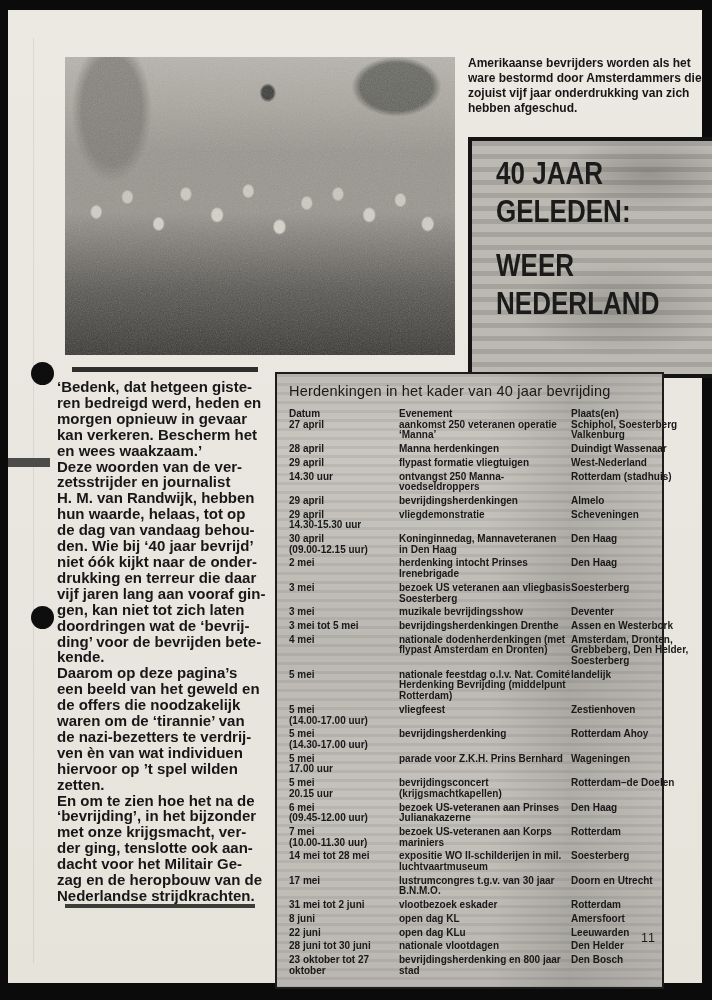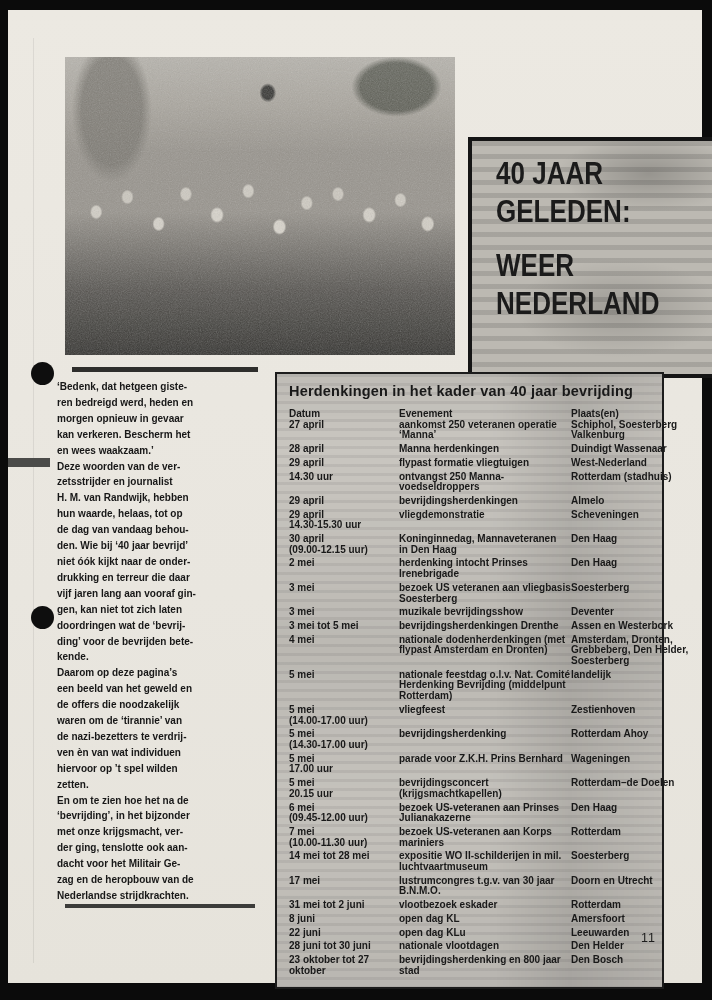--- a/index.html
+++ b/index.html
@@ -45,37 +45,37 @@
       radial-gradient(150px 70px at 60% 72%, rgba(0,0,0,0.16), rgba(0,0,0,0) 70%),
       #bcb9b2;}
   .hl-line{font-size:31px;line-height:38px;font-weight:700;letter-spacing:0px;}
   .hl-line span{display:inline-block;transform:scaleX(.84);transform-origin:0 50%;white-space:pre;}
   .hl-gap{height:16px;}
 
   
   .rule-top{position:absolute;left:64px;top:357px;width:186px;height:5px;background:#2e2e2c;}
   .rule-bottom{position:absolute;left:57px;top:894px;width:190px;height:4px;background:#3c3c3a;}
   .article{position:absolute;left:49px;top:369px;width:215px;
-    font-size:10px;line-height:15.9px;font-weight:700;color:#171717;white-space:pre;}
+    font-size:15px;line-height:15.9px;font-weight:700;color:#171717;white-space:pre;}
 
   .hole{position:absolute;width:23px;height:23px;border-radius:50%;background:#0e0e0e;}
   .hole1{left:23px;top:352px;}
   .hole2{left:23px;top:596px;}
   .tick{position:absolute;left:0;top:448px;width:42px;height:9px;background:#4b4b49;}
 
   
   .panel-wrap{position:absolute;left:267px;top:362px;width:389px;}
   .panel{box-sizing:border-box;width:389px;border:2px solid #1c1c1c;
     padding:9px 8px 8px 12px;color:#191919;
     background:
       linear-gradient(90deg, rgba(0,0,0,0) 55%, rgba(0,0,0,0.10) 76%, rgba(0,0,0,0.03) 100%),
       linear-gradient(180deg, rgba(0,0,0,0.05) 0%, rgba(0,0,0,0) 12%, rgba(0,0,0,0.07) 45%, rgba(0,0,0,0.02) 70%, rgba(0,0,0,0.08) 100%),
       repeating-linear-gradient(180deg, rgba(40,40,40,0.08) 0 3px, rgba(0,0,0,0) 3px 9px),
       #c9c6c0;}
-  .panel-title{font-size:14.5px;font-weight:700;letter-spacing:.2px;margin:0 0 10px 0;}
+  .panel-title{font-size:14.5px;font-weight:400;letter-spacing:.2px;margin:0 0 10px 0;}
   .t-head,.t-row{display:grid;grid-template-columns:100px 162px 1fr;column-gap:10px;
     font-size:10px;line-height:10.7px;font-weight:700;}
   .t-head{margin-bottom:0;}
   .t-row{margin-bottom:3px;}
   .t-cell{white-space:pre;}
 
   .pagenum{position:absolute;left:633px;top:921px;font-size:12.5px;font-weight:400;color:#1d1d1d;letter-spacing:1px;}
 </style>
 </head>
 <body>
@@ -87,20 +87,24 @@
     <div class="photo">
       <svg width="390" height="298">
         <filter id="grain">
             <feTurbulence type="fractalNoise" baseFrequency="0.9" numOctaves="2"></feTurbulence>
           <feColorMatrix type="matrix" values="0.33 0.33 0.33 0 0  0.33 0.33 0.33 0 0  0.33 0.33 0.33 0 0  0 0 0 0.8 0"></feColorMatrix>
         </filter>
         <rect width="390" height="298" filter="url(#grain)"></rect>
       </svg>
     </div>
 
+    <div class="caption">Amerikaanse bevrijders worden als het
+ware bestormd door Amsterdammers die
+zojuist vijf jaar onderdrukking van zich
+hebben afgeschud.</div>
 
     <div class="headlinebox">
       <div class="hl-line"><span>40 JAAR</span></div>
       <div class="hl-line"><span>GELEDEN:</span></div>
       <div class="hl-gap"></div>
       <div class="hl-line"><span>WEER</span></div>
       <div class="hl-line"><span>NEDERLAND</span></div>
     </div>
 
     <div class="rule-top"></div>

